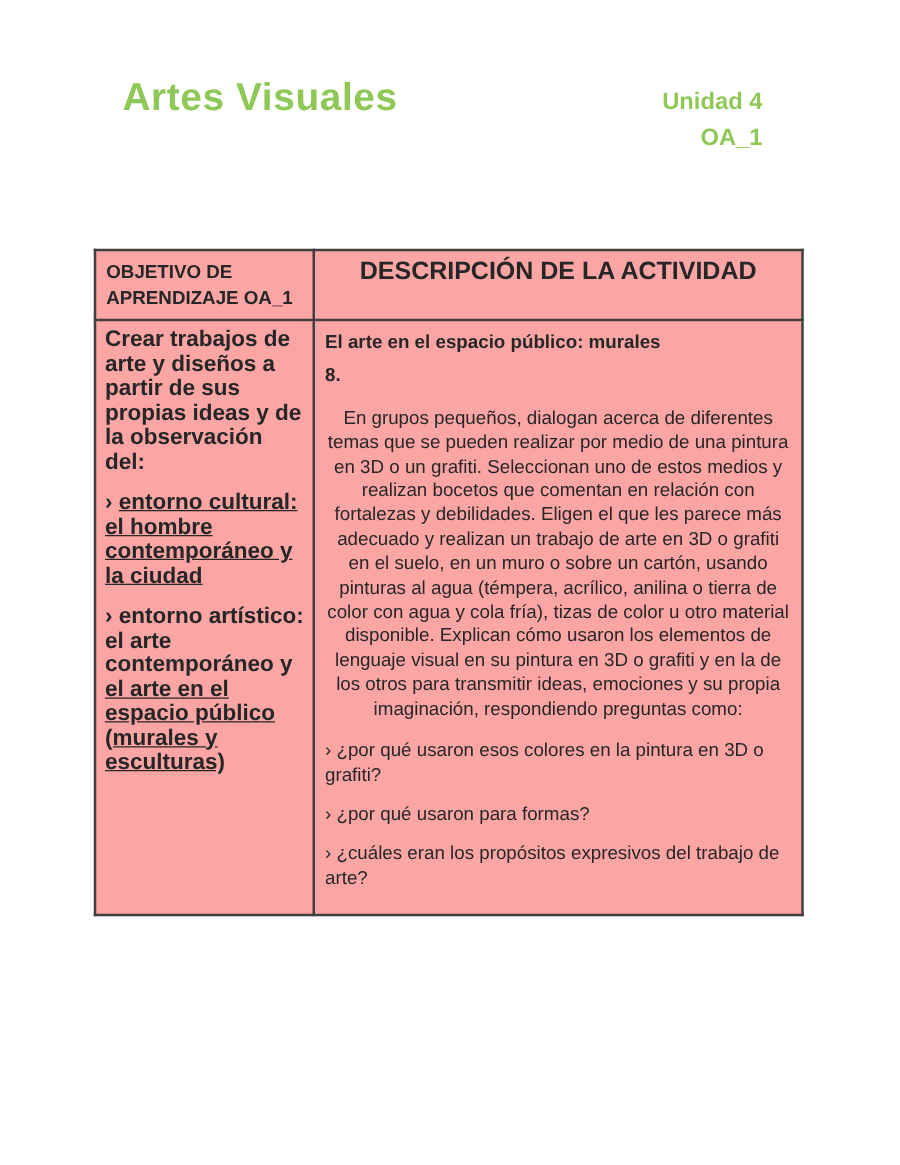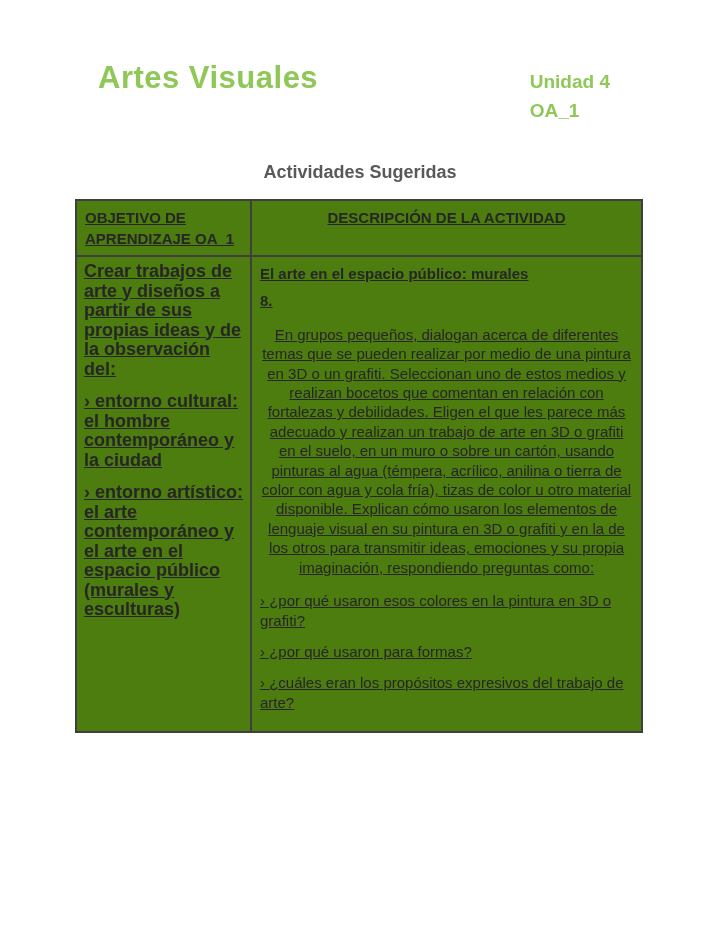--- a/index.html
+++ b/index.html
@@ -33,21 +33,21 @@
   .grade-subtitle {
     font-size: 19px;
     font-weight: bold;
     color: #1a1a1a;
     line-height: 24px;
   }
   .header-right {
     position: absolute;
     right: 110px;
     top: 51px;
-    text-align: left;
+    text-align: right;
   }
   .unit-label, .oa-label {
     font-size: 19px;
     font-weight: bold;
     color: #8FC857;
     line-height: 29px;
   }
 
   
   .section-title {
@@ -66,35 +66,34 @@
     position: absolute;
     left: 75px;
     top: 183px;
     width: 568px;
     border-collapse: collapse;
     table-layout: fixed;
   }
   table.activities th, table.activities td {
     border: 2px solid #3f3f3f;
     vertical-align: top;
-    background: #4d7c0f;
-    text-decoration: underline;
+    background: #fca5a5;
   }
   th.col-obj {
     width: 175px;
     text-align: left;
     font-size: 15px;
     line-height: 21px;
     padding: 6px 8px;
     height: 49px;
     color: #262626;
   }
   th.col-desc {
     text-align: center;
-    font-size: 15px;
+    font-size: 20px;
     line-height: 21px;
     padding: 6px 8px;
     color: #262626;
   }
   td.obj-cell {
     height: 453px;
     padding: 5px 5px 5px 7px;
     font-size: 18px;
     font-weight: bold;
     line-height: 19.5px;
@@ -120,21 +119,20 @@
 
   <div class="header-left">
     <div class="course-title">Artes Visuales</div>
   </div>
 
   <div class="header-right">
     <div class="unit-label">Unidad 4</div>
     <div class="oa-label">OA_1</div>
   </div>
 
-  <div class="section-title">Actividades Sugeridas</div>
 
   <table class="activities">
     <thead>
       <tr>
         <th class="col-obj">OBJETIVO DE APRENDIZAJE OA_1</th>
         <th class="col-desc">DESCRIPCIÓN DE LA ACTIVIDAD</th>
       </tr>
     </thead>
     <tbody>
       <tr>

